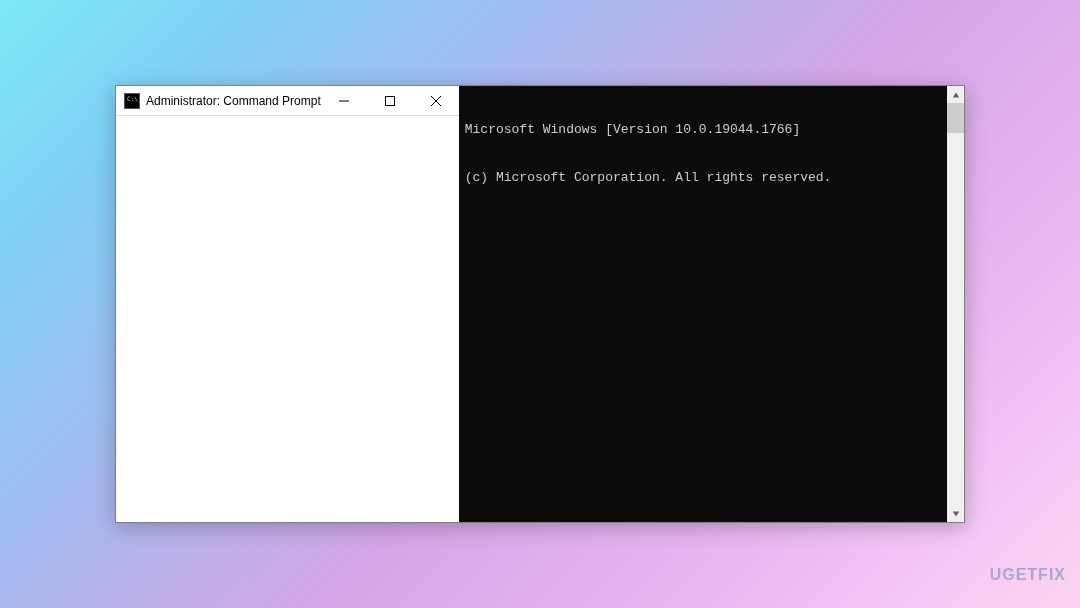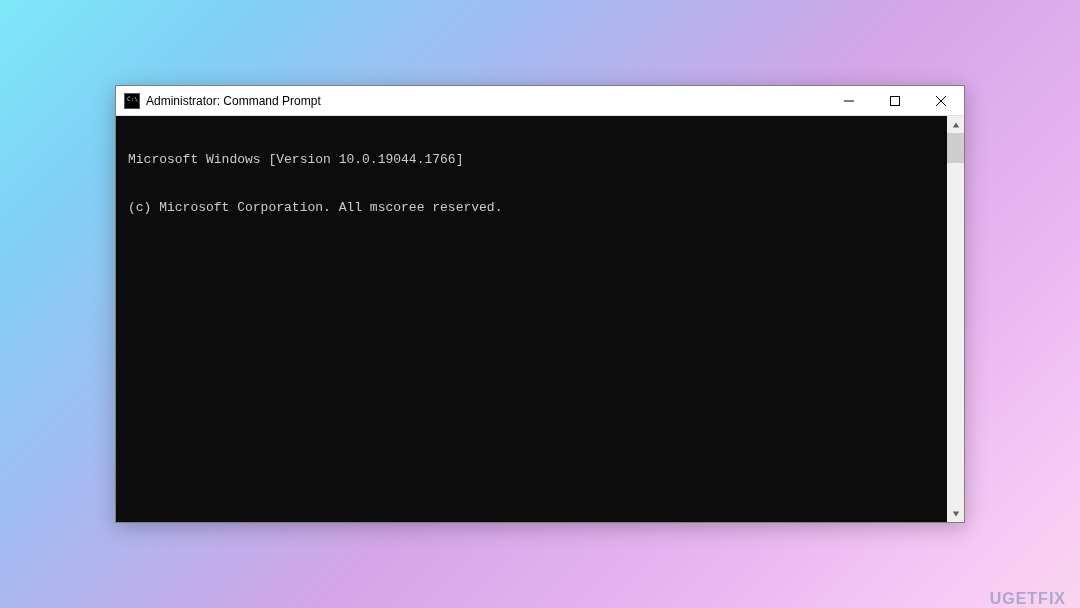--- a/index.html
+++ b/index.html
@@ -18,21 +18,21 @@
       position: relative;
       overflow: hidden;
     }
     .window {
       width: 850px;
       height: 438px;
       background: #ffffff;
       border: 1px solid #808080;
       box-shadow: 0 4px 20px rgba(0,0,0,0.25);
       display: flex;
-      flex-direction: column;
+      flex-direction: row;
     }
     .titlebar {
       height: 30px;
       background: #ffffff;
       display: flex;
       align-items: center;
       border-bottom: 1px solid #e0e0e0;
       user-select: none;
     }
     .titlebar-icon {
@@ -78,21 +78,21 @@
       height: 10px;
     }
     .terminal-area {
       flex: 1;
       background: #0c0c0c;
       display: flex;
       position: relative;
     }
     .terminal-content {
       flex: 1;
-      padding: 4px 12px;
+      padding: 4px 6px;
       font-family: Consolas, 'Courier New', monospace;
       font-size: 13px;
       line-height: 16px;
       color: #cccccc;
       white-space: pre;
       overflow: hidden;
     }
     .terminal-line {
       display: block;
     }
@@ -133,21 +133,21 @@
     }
     .scroll-thumb {
       position: absolute;
       top: 0;
       width: 100%;
       height: 30px;
       background: #cdcdcd;
     }
     .watermark {
       position: absolute;
-      bottom: 0;
+      bottom: 24px;
       right: 14px;
       font-size: 16px;
       font-weight: 600;
       letter-spacing: 1px;
       color: rgba(120, 140, 180, 0.6);
       font-family: Arial, sans-serif;
     }
   </style>
 </head>
 <body>
@@ -171,21 +171,21 @@
         <svg viewBox="0 0 10 10">
             <line x1="0" y1="0" x2="10" y2="10" stroke="#000" stroke-width="1"></line>
             <line x1="10" y1="0" x2="0" y2="10" stroke="#000" stroke-width="1"></line>
           </svg>
       </button>
     </div>
   </div>
   <div class="terminal-area">
     <div class="terminal-content">
       <span class="terminal-line">Microsoft Windows [Version 10.0.19044.1766]</span>
-      <span class="terminal-line">(c) Microsoft Corporation. All mscoree reserved.</span>
+      <span class="terminal-line">(c) Microsoft Corporation. All rights reserved.</span>
       <span class="terminal-line"></span>
     </div>
     <div class="scrollbar">
       <button class="scroll-btn">
         <svg viewBox="0 0 10 10">
             <polygon points="5,2 9,8 1,8" fill="#606060"></polygon>
           </svg>
       </button>
       <div class="scroll-track">
         <div class="scroll-thumb"></div>

